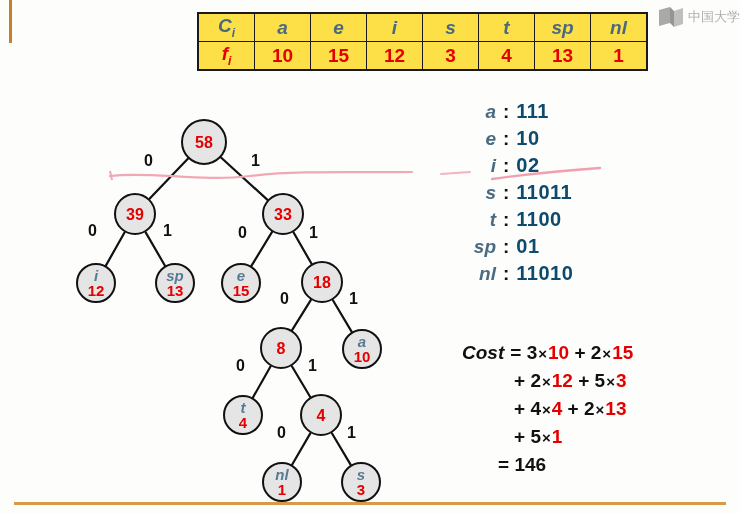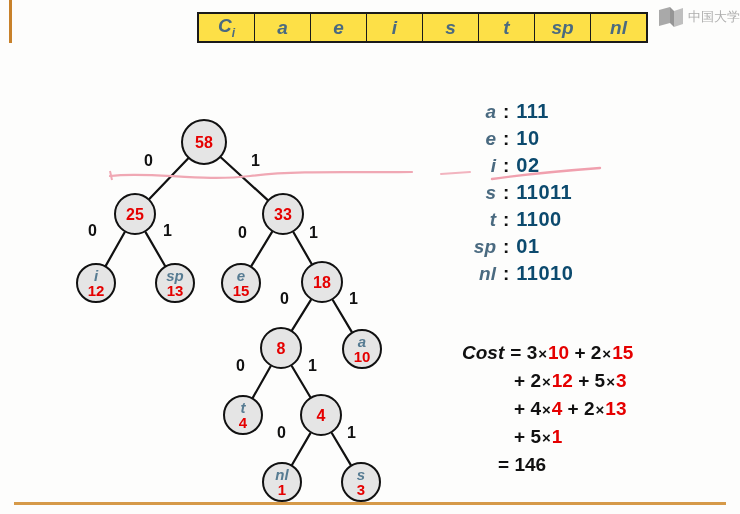--- a/index.html
+++ b/index.html
@@ -148,20 +148,30 @@
     <tbody>
       <tr>
         <td class="rowlabel c">C<span class="sub">i</span></td>
         <td class="sym">a</td>
         <td class="sym">e</td>
         <td class="sym">i</td>
         <td class="sym">s</td>
         <td class="sym">t</td>
         <td class="sym">sp</td>
         <td class="sym">nl</td>
+      </tr>
+      <tr>
+        <td class="rowlabel f">f<span class="sub">i</span></td>
+        <td class="num">10</td>
+        <td class="num">15</td>
+        <td class="num">12</td>
+        <td class="num">3</td>
+        <td class="num">4</td>
+        <td class="num">13</td>
+        <td class="num">1</td>
       </tr>
     </tbody>
   </table>
 
   <div class="tree" id="tree-root">
     <svg id="tree-edges" width="440" height="514">
         <line x1="188.08617664558085" y1="158.60572871765476" x2="149.5300126279479" y2="198.8382476925761" stroke="#111" stroke-width="2.2" stroke-linecap="round"></line>
         <line x1="220.99913500180605" y1="157.4928825332916" x2="267.4790506505249" y2="199.85432464351635" stroke="#111" stroke-width="2.2" stroke-linecap="round"></line>
         <line x1="124.66679760997405" y1="232.28181961312282" x2="105.84114513335804" y2="265.58874322559734" stroke="#111" stroke-width="2.2" stroke-linecap="round"></line>
         <line x1="145.53213914826972" y1="232.1679400307653" x2="164.96939128736216" y2="265.6971999706997" stroke="#111" stroke-width="2.2" stroke-linecap="round"></line>
@@ -183,21 +193,21 @@
       <div class="edge-label" style="left: 280px; top: 290px;">0</div>
       <div class="edge-label" style="left: 349px; top: 290px;">1</div>
       <div class="edge-label" style="left: 236px; top: 357px;">0</div>
       <div class="edge-label" style="left: 308px; top: 357px;">1</div>
       <div class="edge-label" style="left: 277px; top: 424px;">0</div>
       <div class="edge-label" style="left: 347px; top: 424px;">1</div>
       <div class="node internal" style="left: 181px; top: 119px; width: 46px; height: 46px;">
         <span class="wt">58</span>
       </div>
       <div class="node internal" style="left: 114px; top: 193px; width: 42px; height: 42px;">
-        <span class="wt">25</span>
+        <span class="wt">39</span>
       </div>
       <div class="node internal" style="left: 262px; top: 193px; width: 42px; height: 42px;">
         <span class="wt">33</span>
       </div>
       <div class="node leaf" style="left: 76px; top: 263px; width: 40px; height: 40px;">
         <span class="sym">i</span>
         <span class="wt">12</span>
       </div>
       <div class="node leaf" style="left: 155px; top: 263px; width: 40px; height: 40px;">
         <span class="sym">sp</span>

